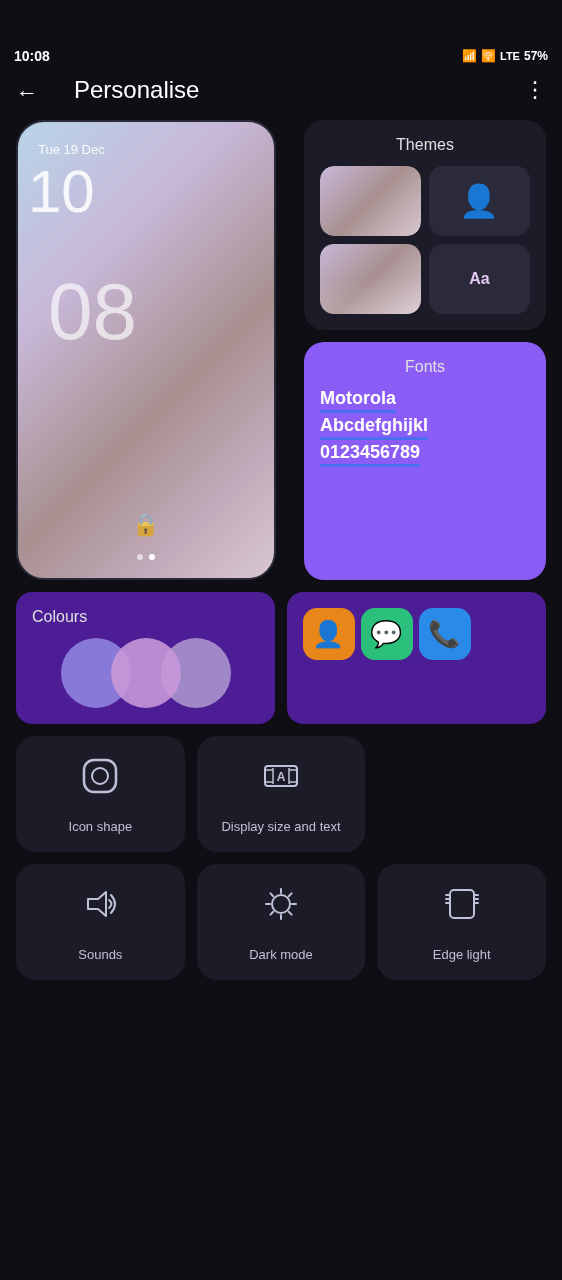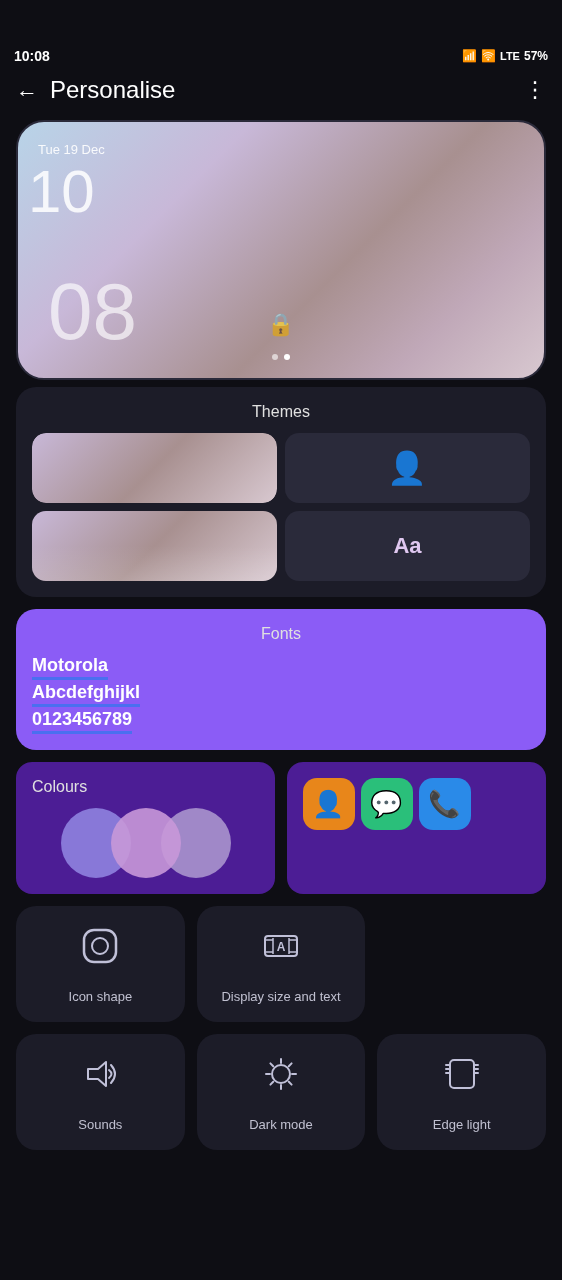--- a/index.html
+++ b/index.html
@@ -43,38 +43,38 @@
       gap: 12px;
     }
     .back-btn {
       font-size: 22px;
       cursor: pointer;
       color: #fff;
     }
     .page-title {
       font-size: 24px;
       font-weight: 500;
+      margin-left: 24px;
     }
     .more-btn {
       font-size: 22px;
       cursor: pointer;
       color: #fff;
     }
 
     
     .content {
       padding: 0 16px 16px;
     }
 
     
     .top-section {
       display: flex;
-      gap: 7px;
+      gap: 28px;
       margin-bottom: 12px;
-      flex-direction: column;
     }
 
     
     .phone-preview {
       flex: 0 0 260px;
       height: 460px;
       border-radius: 28px;
       background: linear-gradient(135deg, #b8d4e8 0%, #c8b8d8 30%, #a89090 60%, #c0a8b8 80%, #d8c8d0 100%);
       position: relative;
       overflow: hidden;
@@ -180,21 +180,21 @@
       height: 70px;
       font-size: 28px;
     }
     .theme-aa-box {
       background: #2a2a3a;
       border-radius: 14px;
       display: flex;
       align-items: center;
       justify-content: center;
       height: 70px;
-      font-size: 22px;
+      font-size: 16px;
       font-weight: 600;
     }
 
     
     .fonts-card {
       background: #8b5cf6;
       border-radius: 20px;
       padding: 16px;
       flex: 1;
     }

